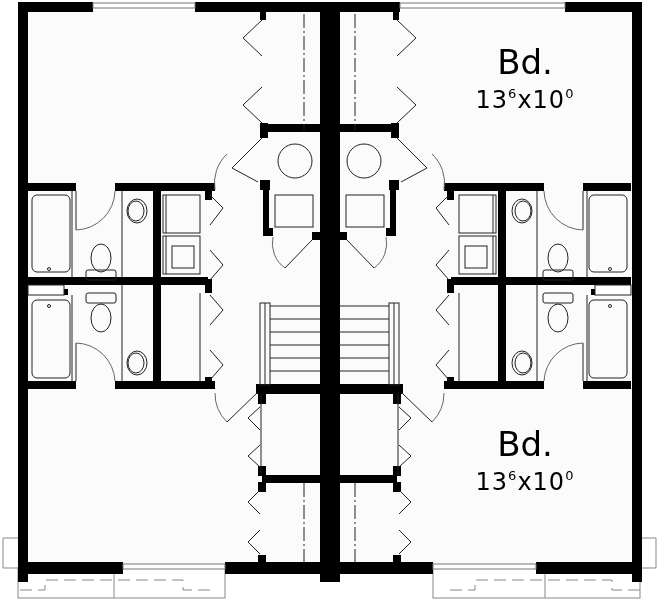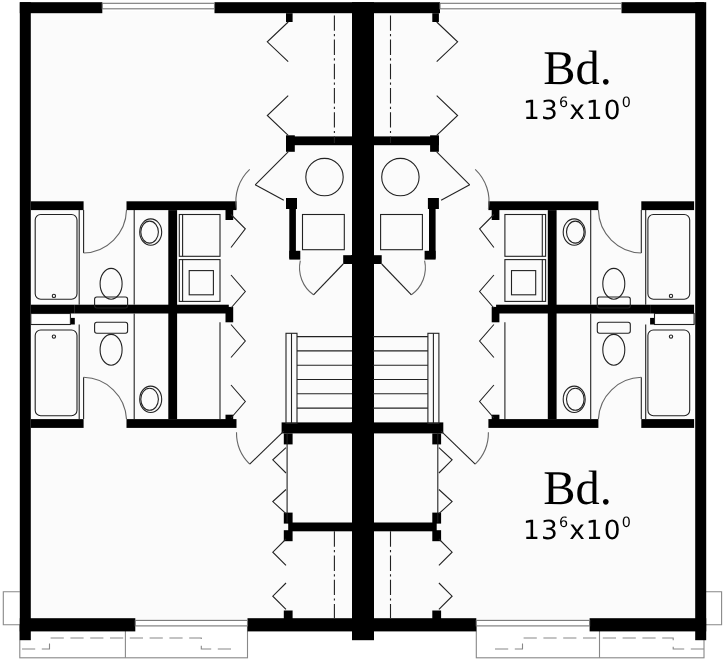--- a/index.html
+++ b/index.html
@@ -1,19 +1,19 @@
 <!DOCTYPE html>
 <html><head>
 <meta charset="utf-8">
 <style>
   html,body{margin:0;padding:0;background:#ffffff;}
   body{width:659px;height:600px;overflow:hidden;position:relative;font-family:"DejaVu Sans","Liberation Sans",sans-serif;}
   #plan{position:absolute;left:0;top:0;width:659px;height:600px;}
   .room-label{position:absolute;color:#000;text-align:center;font-family:"DejaVu Sans","Liberation Sans",sans-serif;}
-  .room-label .name{font-size:44px;line-height:36px;display:block;font-family:Liberation Serif, serif;}
+  .room-label .name{font-size:34px;line-height:36px;display:block;}
   .room-label .dim{font-size:24px;line-height:28px;display:block;margin-top:6px;letter-spacing:1px;}
   .room-label sup{font-size:13px;position:relative;top:-6px;vertical-align:top;}
 </style>
 </head>
 <body>
 
 <svg id="plan" viewBox="0 0 659 600" xmlns="http://www.w3.org/2000/svg">
   <rect x="0" y="0" width="659" height="600" fill="#ffffff"></rect>
 
   <rect x="25" y="10" width="608" height="558" fill="#fbfbfb"></rect>

